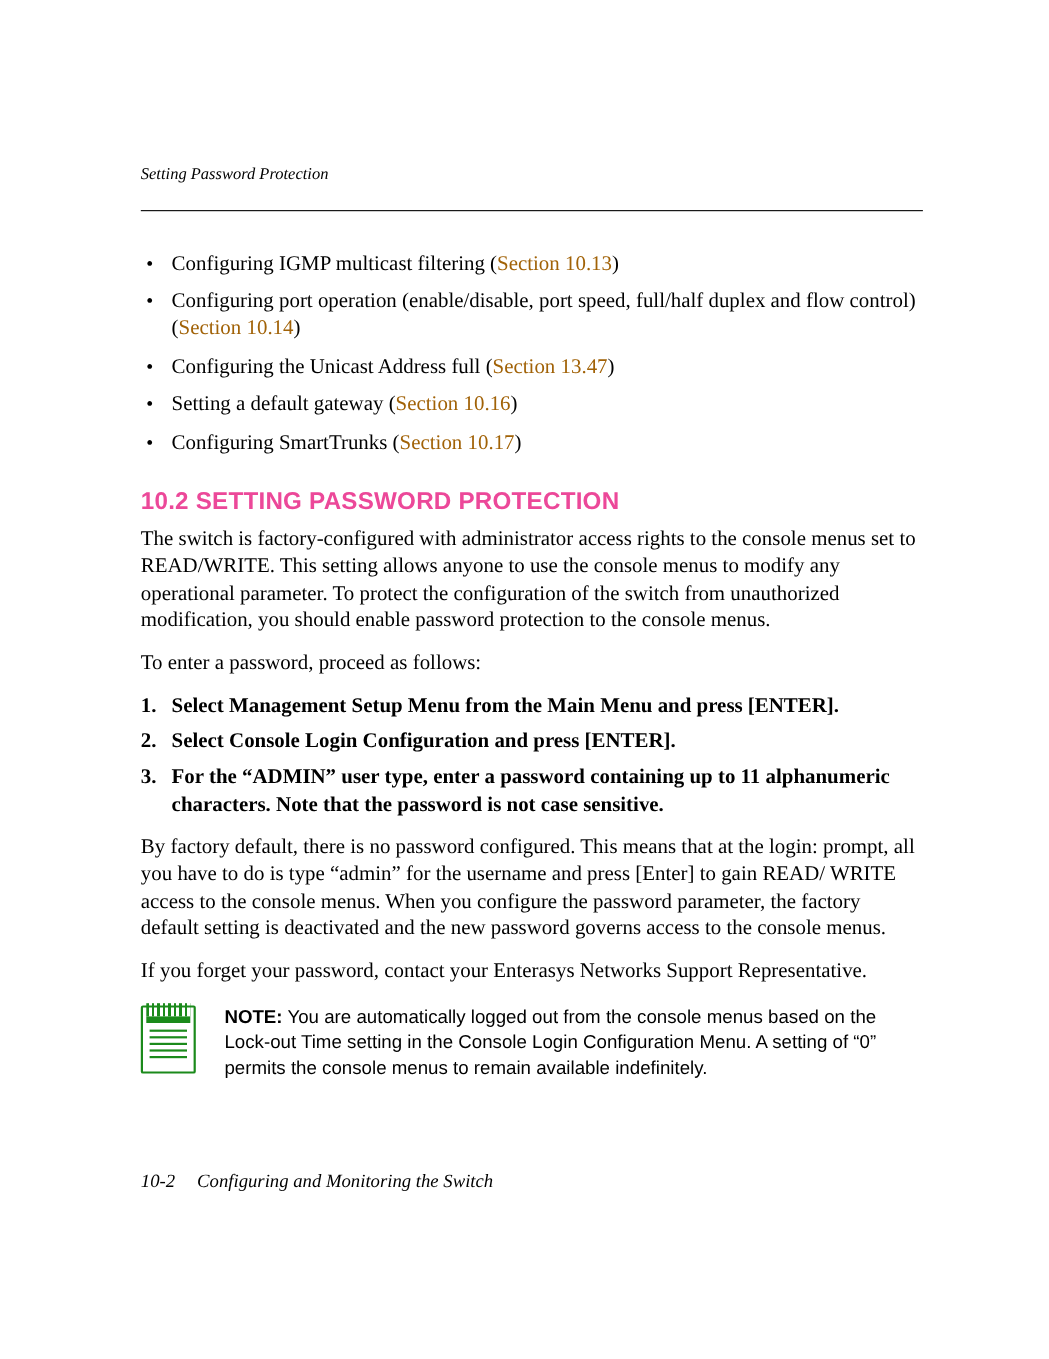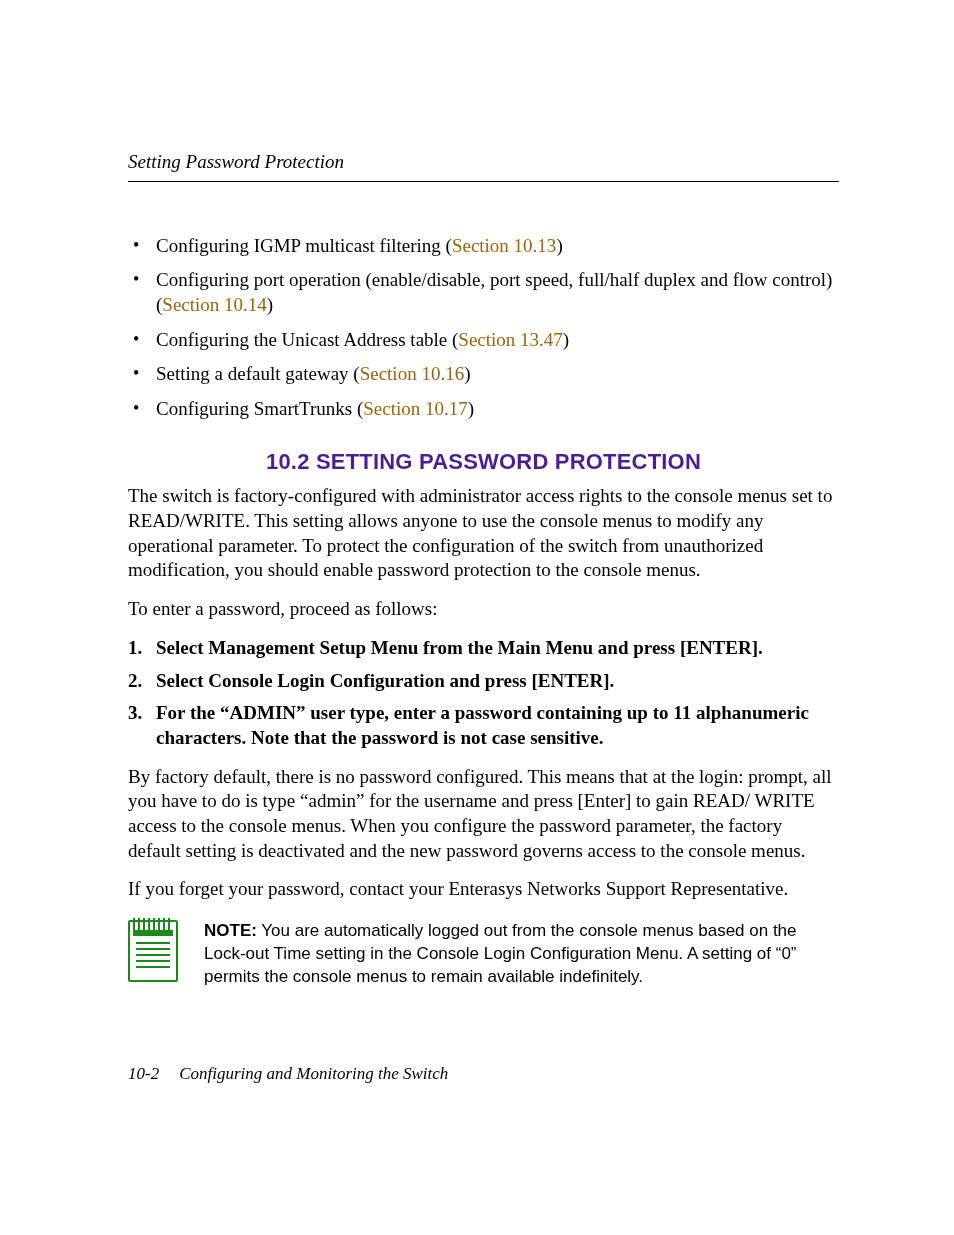--- a/index.html
+++ b/index.html
@@ -14,25 +14,25 @@
     line-height: 1.3;
   }
   .page {
     position: relative;
     box-sizing: border-box;
     padding: 150px 115px 0 128px;
     height: 100%;
   }
   .running-head {
     font-style: italic;
-    font-size: 19px;
+    font-size: 15px;
     font-family: "Times New Roman", Times, serif;
-    padding-bottom: 6px;
+    padding-bottom: 21px;
     border-bottom: 1.5px solid #000;
-    margin-bottom: 52px;
+    margin-bottom: 36px;
   }
   ul.bullets {
     list-style: none;
     margin: 0 0 26px 0;
     padding: 0 0 0 28px;
   }
   ul.bullets > li {
     position: relative;
     padding-left: 0;
     margin-bottom: 10px;
@@ -44,26 +44,25 @@
     top: 0;
     font-size: 18px;
   }
   a.link {
     color: #a16207;
     text-decoration: none;
     cursor: pointer;
   }
   h2.section-title {
     font-family: Arial, Helvetica, sans-serif;
-    color: #4c1d95;
+    color: #ec4899;
     font-weight: bold;
     font-size: 22px;
     letter-spacing: 0.2px;
     margin: 18px 0 8px 0;
-    text-align: center;
   }
   p.body {
     margin: 0 0 14px 0;
   }
   ol.steps {
     margin: 0 0 14px 0;
     padding: 0 0 0 28px;
     list-style: none;
     counter-reset: step;
     font-weight: bold;
@@ -142,21 +141,21 @@
   <div class="running-head">Setting Password Protection</div>
 
   <ul class="bullets">
     <li>
       <span>Configuring IGMP multicast filtering (</span><a class="link">Section 10.13</a><span>)</span>
     </li>
     <li>
       <span>Configuring port operation (enable/disable, port speed, full/half duplex and flow control) (</span><a class="link">Section 10.14</a><span>)</span>
     </li>
     <li>
-      <span>Configuring the Unicast Address table (</span><a class="link">Section 13.47</a><span>)</span>
+      <span>Configuring the Unicast Address full (</span><a class="link">Section 13.47</a><span>)</span>
     </li>
     <li>
       <span>Setting a default gateway (</span><a class="link">Section 10.16</a><span>)</span>
     </li>
     <li>
       <span>Configuring SmartTrunks (</span><a class="link">Section 10.17</a><span>)</span>
     </li>
   </ul>
 
   <h2 class="section-title">10.2   SETTING PASSWORD PROTECTION</h2>

